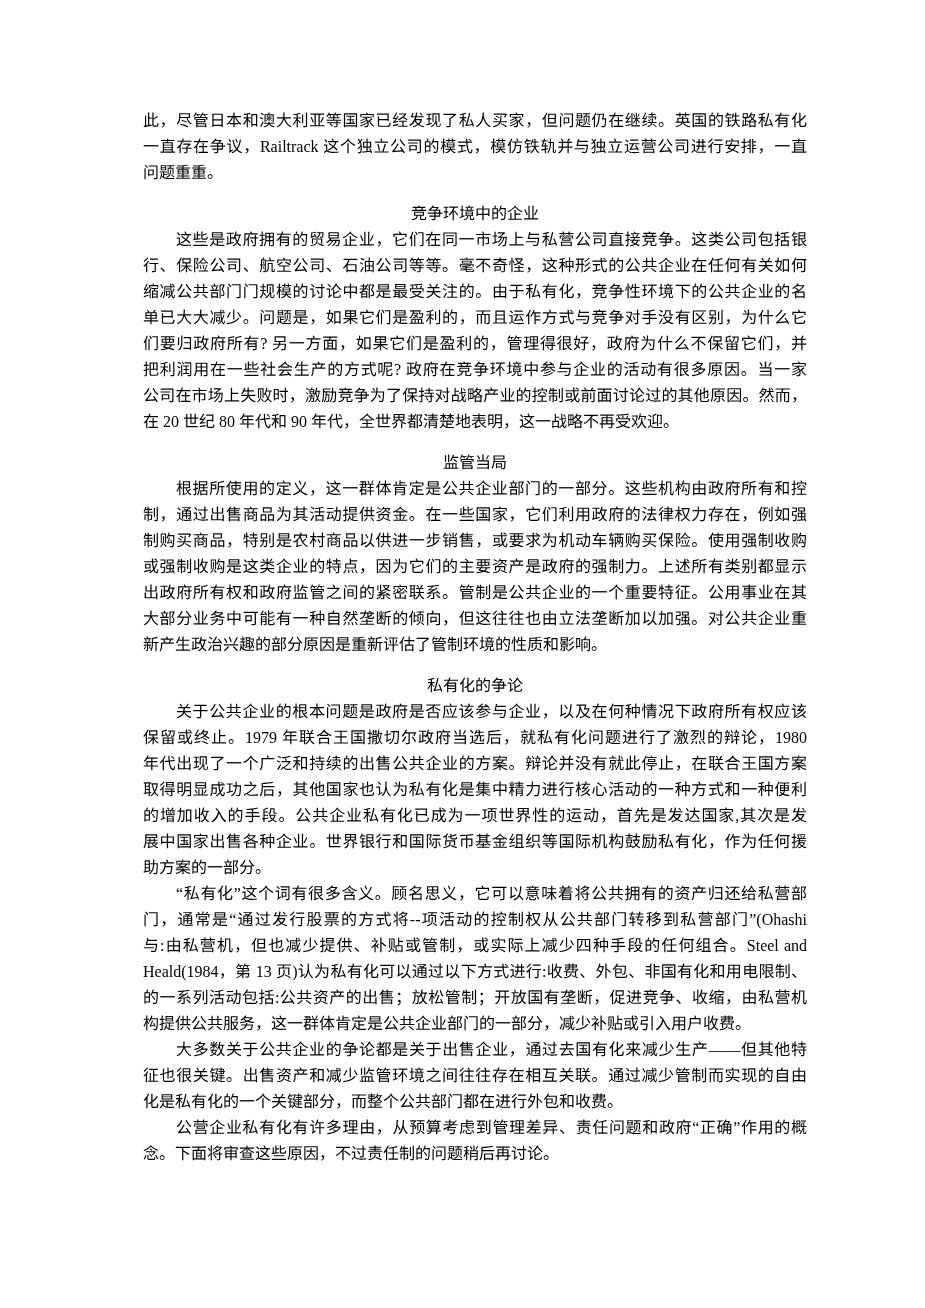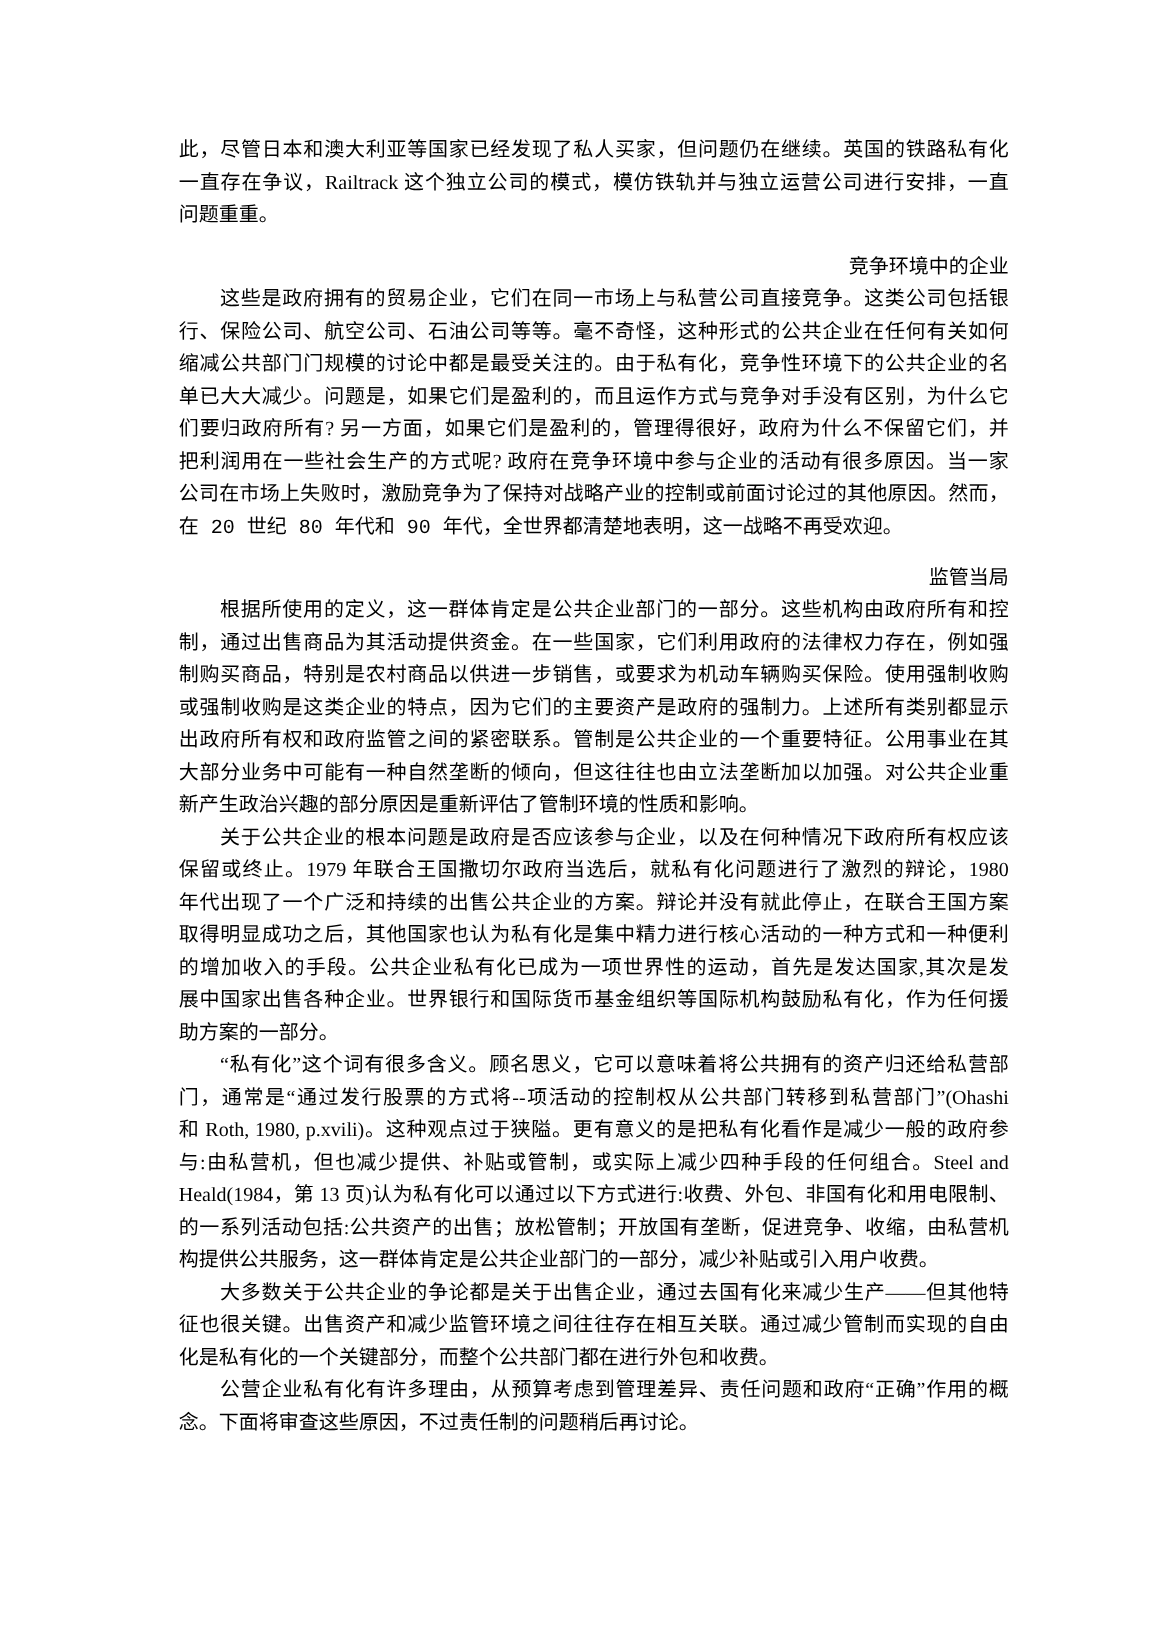--- a/index.html
+++ b/index.html
@@ -26,33 +26,32 @@
   .text-block {
     position: absolute;
     left: 143px;
     top: 108px;
     width: 664px;
     font-size: 16px;
     line-height: 26px;
   }
   .heading {
     margin-top: 15px;
-    text-align: right;
+    text-align: center;
   }
   .paragraph {
     margin: 0;
   }
   .line {
     text-align: justify;
     text-align-last: justify;
     white-space: normal;
   }
   .line.last {
     text-align-last: left;
-    font-family: Liberation Mono, monospace;
   }
   .line.indent {
     text-indent: 33px;
   }
 </style>
 </head>
 <body>
 
 <div class="page">
   <div class="text-block">
@@ -75,33 +74,33 @@
       <div class="heading">监管当局</div>
       <div class="paragraph">
         <div class="line indent">根据所使用的定义，这一群体肯定是公共企业部门的一部分。这些机构由政府所有和控</div>
         <div class="line">制，通过出售商品为其活动提供资金。在一些国家，它们利用政府的法律权力存在，例如强</div>
         <div class="line">制购买商品，特别是农村商品以供进一步销售，或要求为机动车辆购买保险。使用强制收购</div>
         <div class="line">或强制收购是这类企业的特点，因为它们的主要资产是政府的强制力。上述所有类别都显示</div>
         <div class="line">出政府所有权和政府监管之间的紧密联系。管制是公共企业的一个重要特征。公用事业在其</div>
         <div class="line">大部分业务中可能有一种自然垄断的倾向，但这往往也由立法垄断加以加强。对公共企业重</div>
         <div class="line last">新产生政治兴趣的部分原因是重新评估了管制环境的性质和影响。</div>
       </div>
+      <div class="heading">私有化的争论</div>
       <div class="paragraph">
         <div class="line indent">关于公共企业的根本问题是政府是否应该参与企业，以及在何种情况下政府所有权应该</div>
         <div class="line">保留或终止。1979 年联合王国撒切尔政府当选后，就私有化问题进行了激烈的辩论，1980</div>
         <div class="line">年代出现了一个广泛和持续的出售公共企业的方案。辩论并没有就此停止，在联合王国方案</div>
         <div class="line">取得明显成功之后，其他国家也认为私有化是集中精力进行核心活动的一种方式和一种便利</div>
         <div class="line">的增加收入的手段。公共企业私有化已成为一项世界性的运动，首先是发达国家,其次是发</div>
         <div class="line">展中国家出售各种企业。世界银行和国际货币基金组织等国际机构鼓励私有化，作为任何援</div>
         <div class="line last">助方案的一部分。</div>
       </div>
       <div class="paragraph">
         <div class="line indent">“私有化”这个词有很多含义。顾名思义，它可以意味着将公共拥有的资产归还给私营部</div>
         <div class="line">门，通常是“通过发行股票的方式将--项活动的控制权从公共部门转移到私营部门”(Ohashi</div>
-        <div class="line">和 Roth, 1980, p.xvili)。这种观点过于狭隘。更有意义的是把私有化看作是减少一般的政府参</div>
         <div class="line">与:由私营机，但也减少提供、补贴或管制，或实际上减少四种手段的任何组合。Steel and</div>
         <div class="line">Heald(1984，第 13 页)认为私有化可以通过以下方式进行:收费、外包、非国有化和用电限制、</div>
         <div class="line">的一系列活动包括:公共资产的出售；放松管制；开放国有垄断，促进竞争、收缩，由私营机</div>
         <div class="line last">构提供公共服务，这一群体肯定是公共企业部门的一部分，减少补贴或引入用户收费。</div>
       </div>
       <div class="paragraph">
         <div class="line indent">大多数关于公共企业的争论都是关于出售企业，通过去国有化来减少生产——但其他特</div>
         <div class="line">征也很关键。出售资产和减少监管环境之间往往存在相互关联。通过减少管制而实现的自由</div>
         <div class="line last">化是私有化的一个关键部分，而整个公共部门都在进行外包和收费。</div>
         <div class="line indent">公营企业私有化有许多理由，从预算考虑到管理差异、责任问题和政府“正确”作用的概</div>

